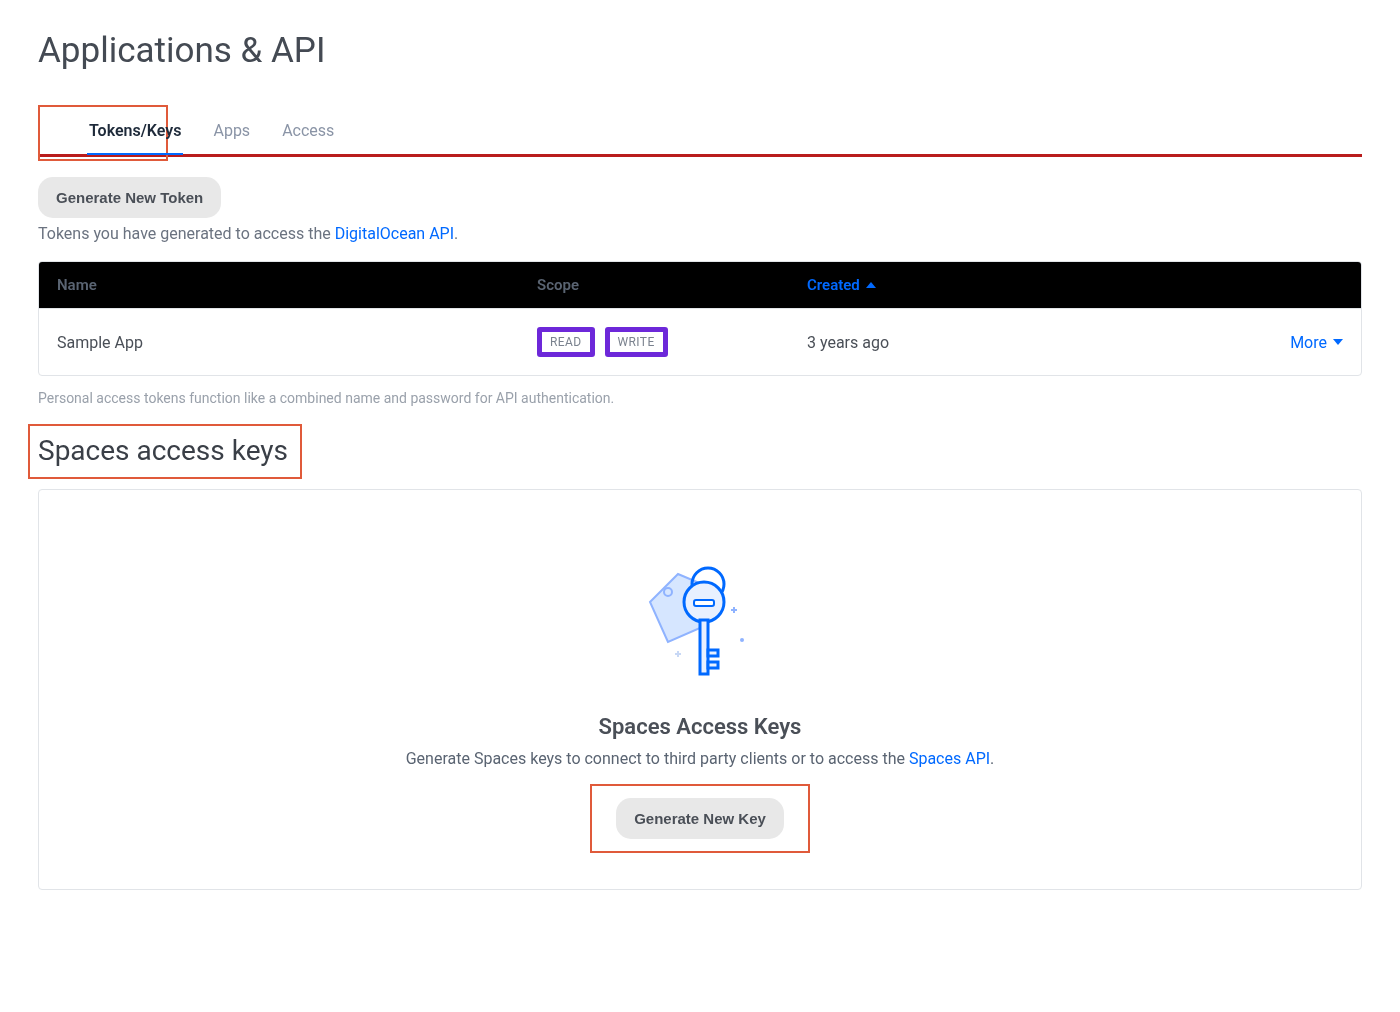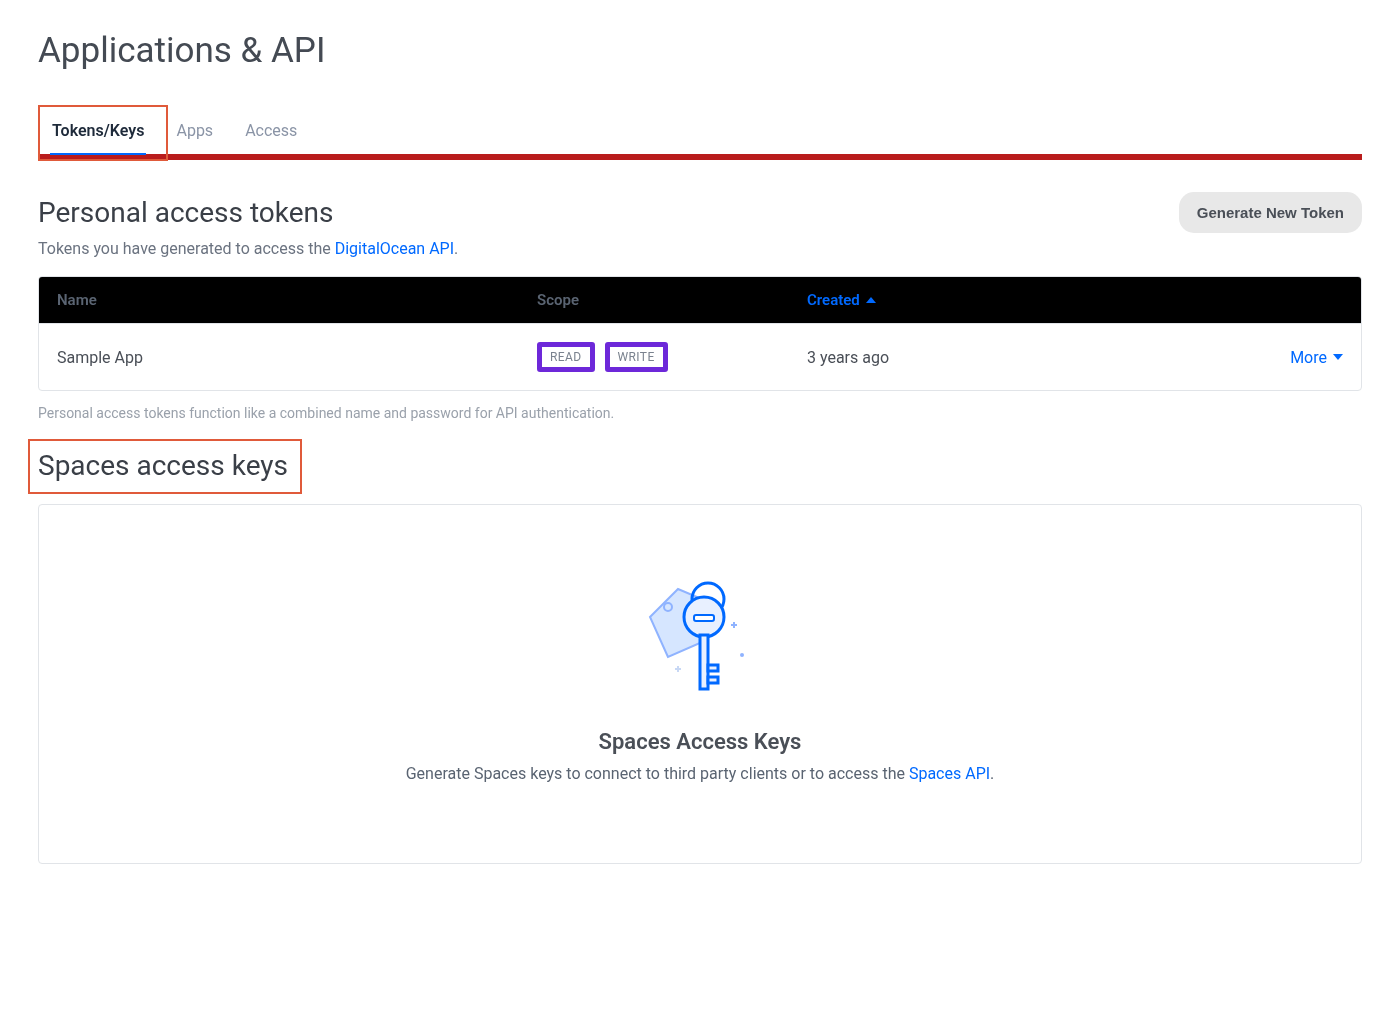--- a/index.html
+++ b/index.html
@@ -10,23 +10,24 @@
       padding: 30px 38px;
       width: 1400px;
     }
     h1.page-title {
       font-size: 35px;
       font-weight: 400;
       color: #444a53;
       margin-bottom: 40px;
     }
     .tabs-wrap {
-      border-bottom: 6px solid #b91c1c;
-      position: relative;
-      margin-bottom: 32px;
+      border-bottom: 3px solid #b91c1c;
+      position: relative;
+      margin-bottom: 20px;
+      padding-left: 37px;
     }
     .tabs {
       display: flex;
       gap: 28px;
       padding-left: 12px;
     }
     .tab {
       padding: 10px 2px 14px 2px;
       font-size: 16px;
       color: #8a94a6;
@@ -201,21 +202,20 @@
   <div class="highlight-box-tabs"></div>
   <div class="tabs">
     <div class="tab active">Tokens/Keys</div>
     <div class="tab">Apps</div>
     <div class="tab">Access</div>
   </div>
 </div>
 
 
 <div class="section-header">
-  <h2 class="section-title">Personal access tokens</h2>
   <button class="btn">Generate New Token</button>
 </div>
 <p class="subtext">
   <span>Tokens you have generated to access the </span><a href="#" class="inline-link">DigitalOcean API</a><span>.</span>
 </p>
 
 <div class="table">
   <div class="thead">
     <div class="col-name">Name</div>
     <div class="col-scope">Scope</div>
@@ -267,16 +267,20 @@
 
       <path d="M104 60 l3 0 M104 60 l-3 0 M104 60 l0 3 M104 60 l0 -3" stroke="#8fb3ff" stroke-width="2"></path>
       <circle cx="112" cy="90" r="2" fill="#8fb3ff"></circle>
       <path d="M48 104 l3 0 M48 104 l-3 0 M48 104 l0 3 M48 104 l0 -3" stroke="#c8d8f5" stroke-width="2"></path>
     </svg>
   </div>
   <div class="empty-title">Spaces Access Keys</div>
   <p class="empty-desc">
     <span>Generate Spaces keys to connect to third party clients or to access the </span><a href="#" class="inline-link">Spaces API</a><span>.</span>
   </p>
+  <div class="gen-key-wrap">
+    <button class="btn">Generate New Key</button>
+    <div class="highlight-box-btn"></div>
+  </div>
 </div>
 
 
 
 
 </body></html>

